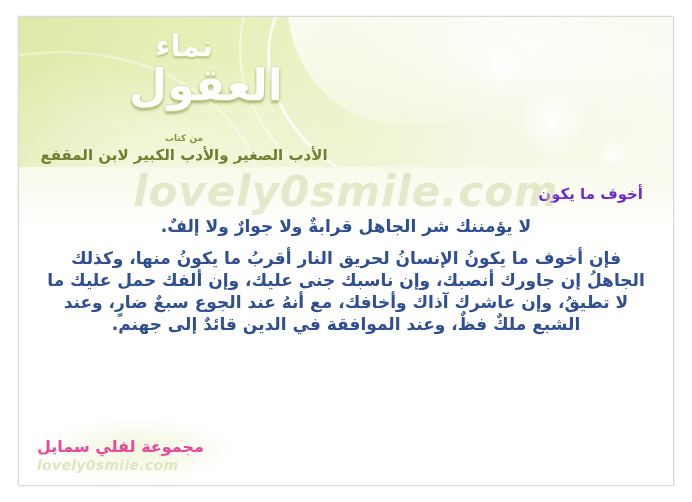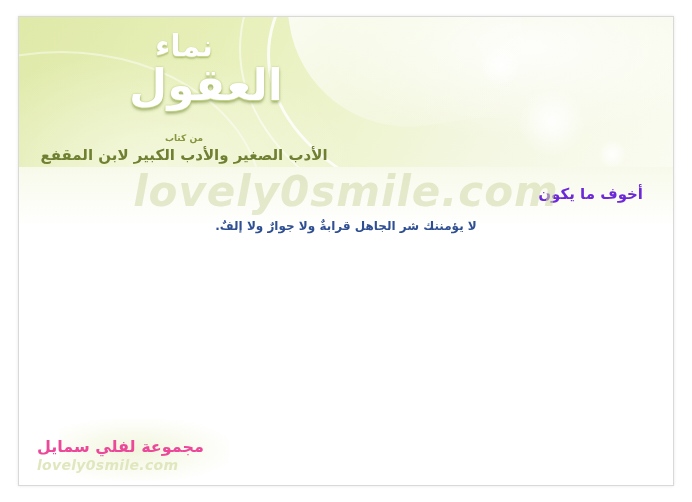--- a/index.html
+++ b/index.html
@@ -171,21 +171,21 @@
   }
 
   #body-text {
     position: absolute;
     right: 28px;
     left: 28px;
     top: 48px;
     direction: rtl;
     text-align: center;
     color: #2f4f93;
-    font-size: 12px;
+    font-size: 17px;
     font-weight: bold;
     line-height: 22px;
   }
   #body-text p {
     margin: 0;
   }
   .para-gap { height: 10px; }
 
   
   #watermark-center {
@@ -269,20 +269,21 @@
     </div>
 
     <div id="content">
       <div id="content-tint"></div>
 
       <div id="article-title">أخوف ما يكون</div>
 
       <div id="body-text">
         <p>لا يؤمننك شر الجاهل قرابةٌ ولا جوارٌ ولا إلفٌ.</p>
         <div class="para-gap"></div>
+        <p>فإن أخوف ما يكونُ الإنسانُ لحريق النار أقربُ ما يكونُ منها، وكذلك الجاهلُ إن جاورك أنصبك، وإن ناسبك جنى عليك، وإن ألفك حمل عليك ما لا تطيقُ، وإن عاشرك آذاك وأخافك، مع أنهُ عند الجوع سبعٌ ضارٍ، وعند الشبع ملكٌ فظٌ، وعند الموافقة في الدين قائدٌ إلى جهنم.</p>
         <div class="para-gap"></div>
       </div>
     </div>
 
     <div id="watermark-center">lovely0smile.com</div>
 
     <div id="footer-blob"></div>
 
     <div id="footer-mark">
       <div id="footer-ar">مجموعة لفلي سمايل</div>

